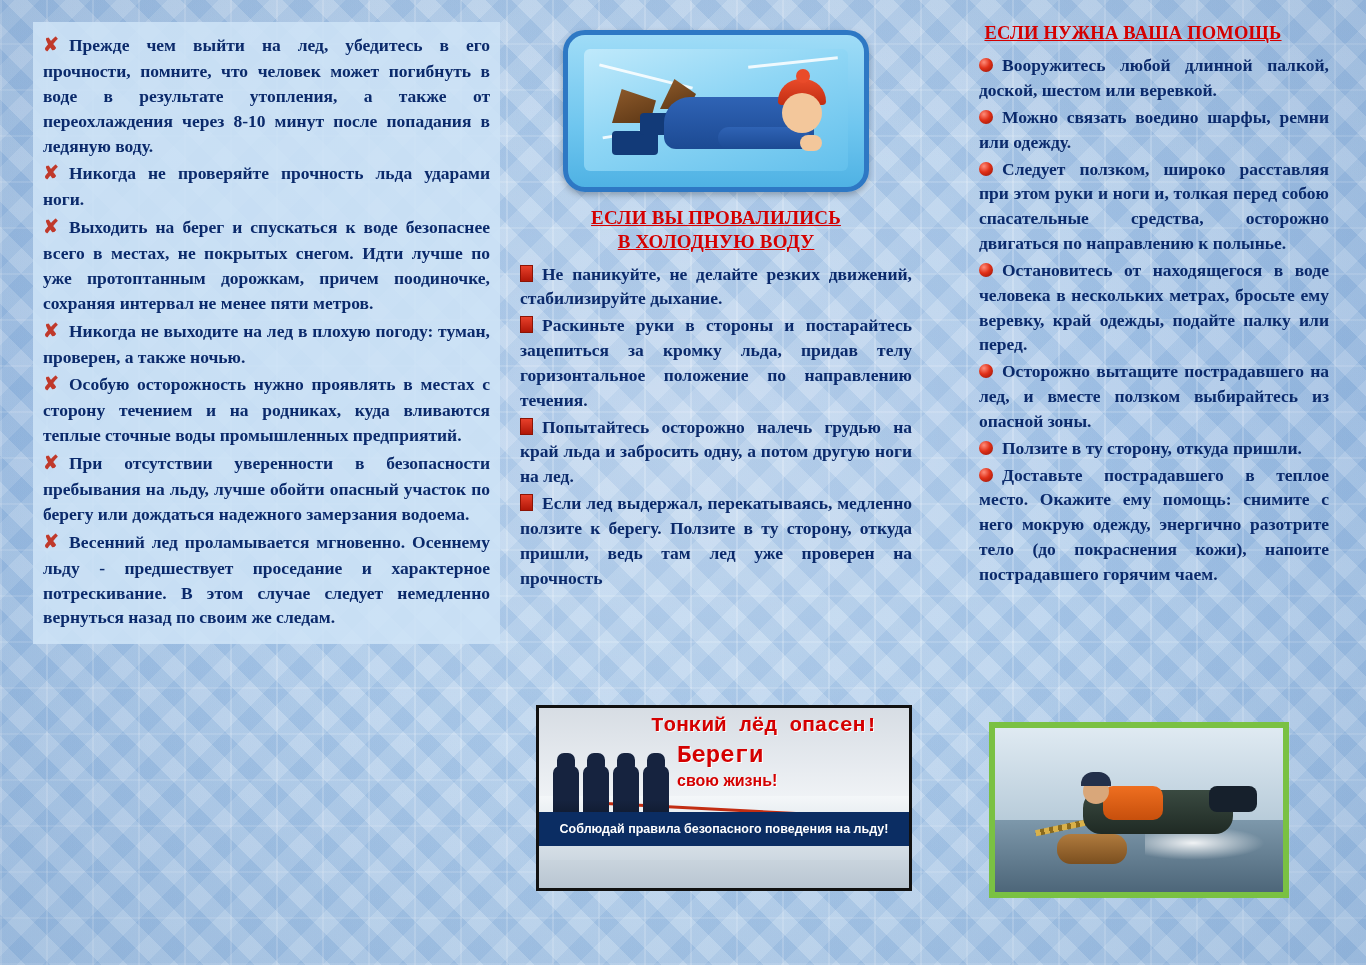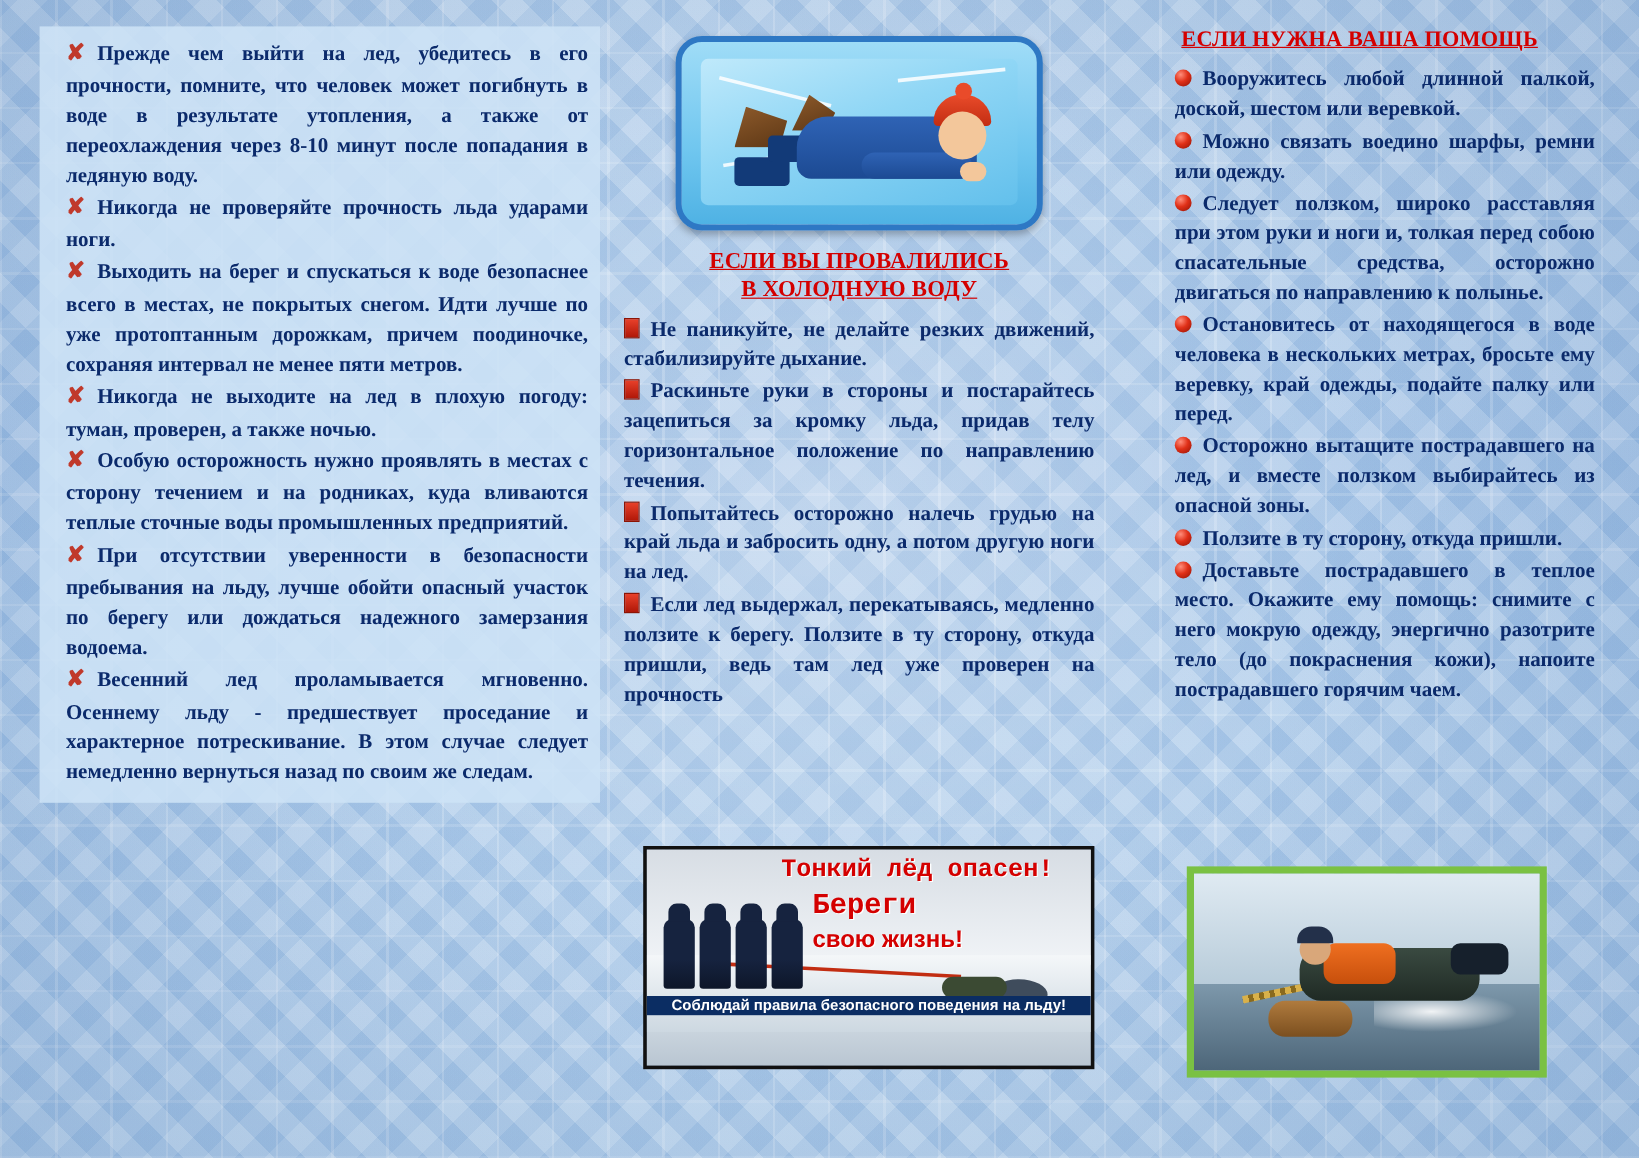--- a/index.html
+++ b/index.html
@@ -30,21 +30,21 @@
     left:33px;top:0;width:1300px;height:965px;
   }
   
   .col{position:absolute;}
   #col-left{left:0;top:22px;width:467px;}
   #col-mid{left:483px;top:22px;width:400px;}
   #col-right{left:900px;top:22px;width:400px;}
 
   .col-body{
     background:rgba(205,226,246,0.88);
-    padding:10px 10px 12px 22px;
+    padding:10px 10px 12px 10px;
   }
 
   p.item{
     margin:0 0 2px 0;
     text-align:justify;
     color:#0b2a6b;
     font-weight:bold;
     font-size:17.5px;
     line-height:1.42;
     text-indent:0;
@@ -155,25 +155,25 @@
   .poster .snow{position:absolute;left:0;top:88px;width:100%;height:64px;background:linear-gradient(180deg,#f4f7f9,#cdd8e1);}
   .poster .txt1{
     position:absolute;left:112px;top:6px;color:#d40000;font-weight:bold;font-size:21px;
     text-shadow:1px 1px 0 #fff;white-space:nowrap;font-family:Liberation Mono, monospace;
   }
   .poster .txt2{
     position:absolute;left:138px;top:34px;color:#d40000;font-weight:bold;font-size:24px;
     text-shadow:1px 1px 0 #fff;font-family:Liberation Mono, monospace;
   }
   .poster .txt3{
-    position:absolute;left:138px;top:64px;color:#d40000;font-weight:bold;font-size:20px;
+    position:absolute;left:138px;top:64px;color:#d40000;font-weight:bold;font-size:16px;
     text-shadow:1px 1px 0 #fff;white-space:nowrap;font-family:"Liberation Sans",sans-serif;
   }
   .poster .strip{
-    position:absolute;left:0;bottom:42px;width:100%;height:16px;
+    position:absolute;left:0;bottom:42px;width:100%;height:34px;
     background:#0b2d63;color:#fff;font-size:12.5px;font-weight:bold;
     display:flex;align-items:center;justify-content:center;
     font-family:"Liberation Sans",sans-serif;
   }
   .poster .bottom{
     position:absolute;left:0;bottom:0;width:100%;height:42px;
     background:linear-gradient(180deg,#ffffff,#e3e9ef);
     color:#c00000;font-weight:bold;font-size:19px;
     display:flex;align-items:center;justify-content:center;
     font-family:"Liberation Sans",sans-serif;

